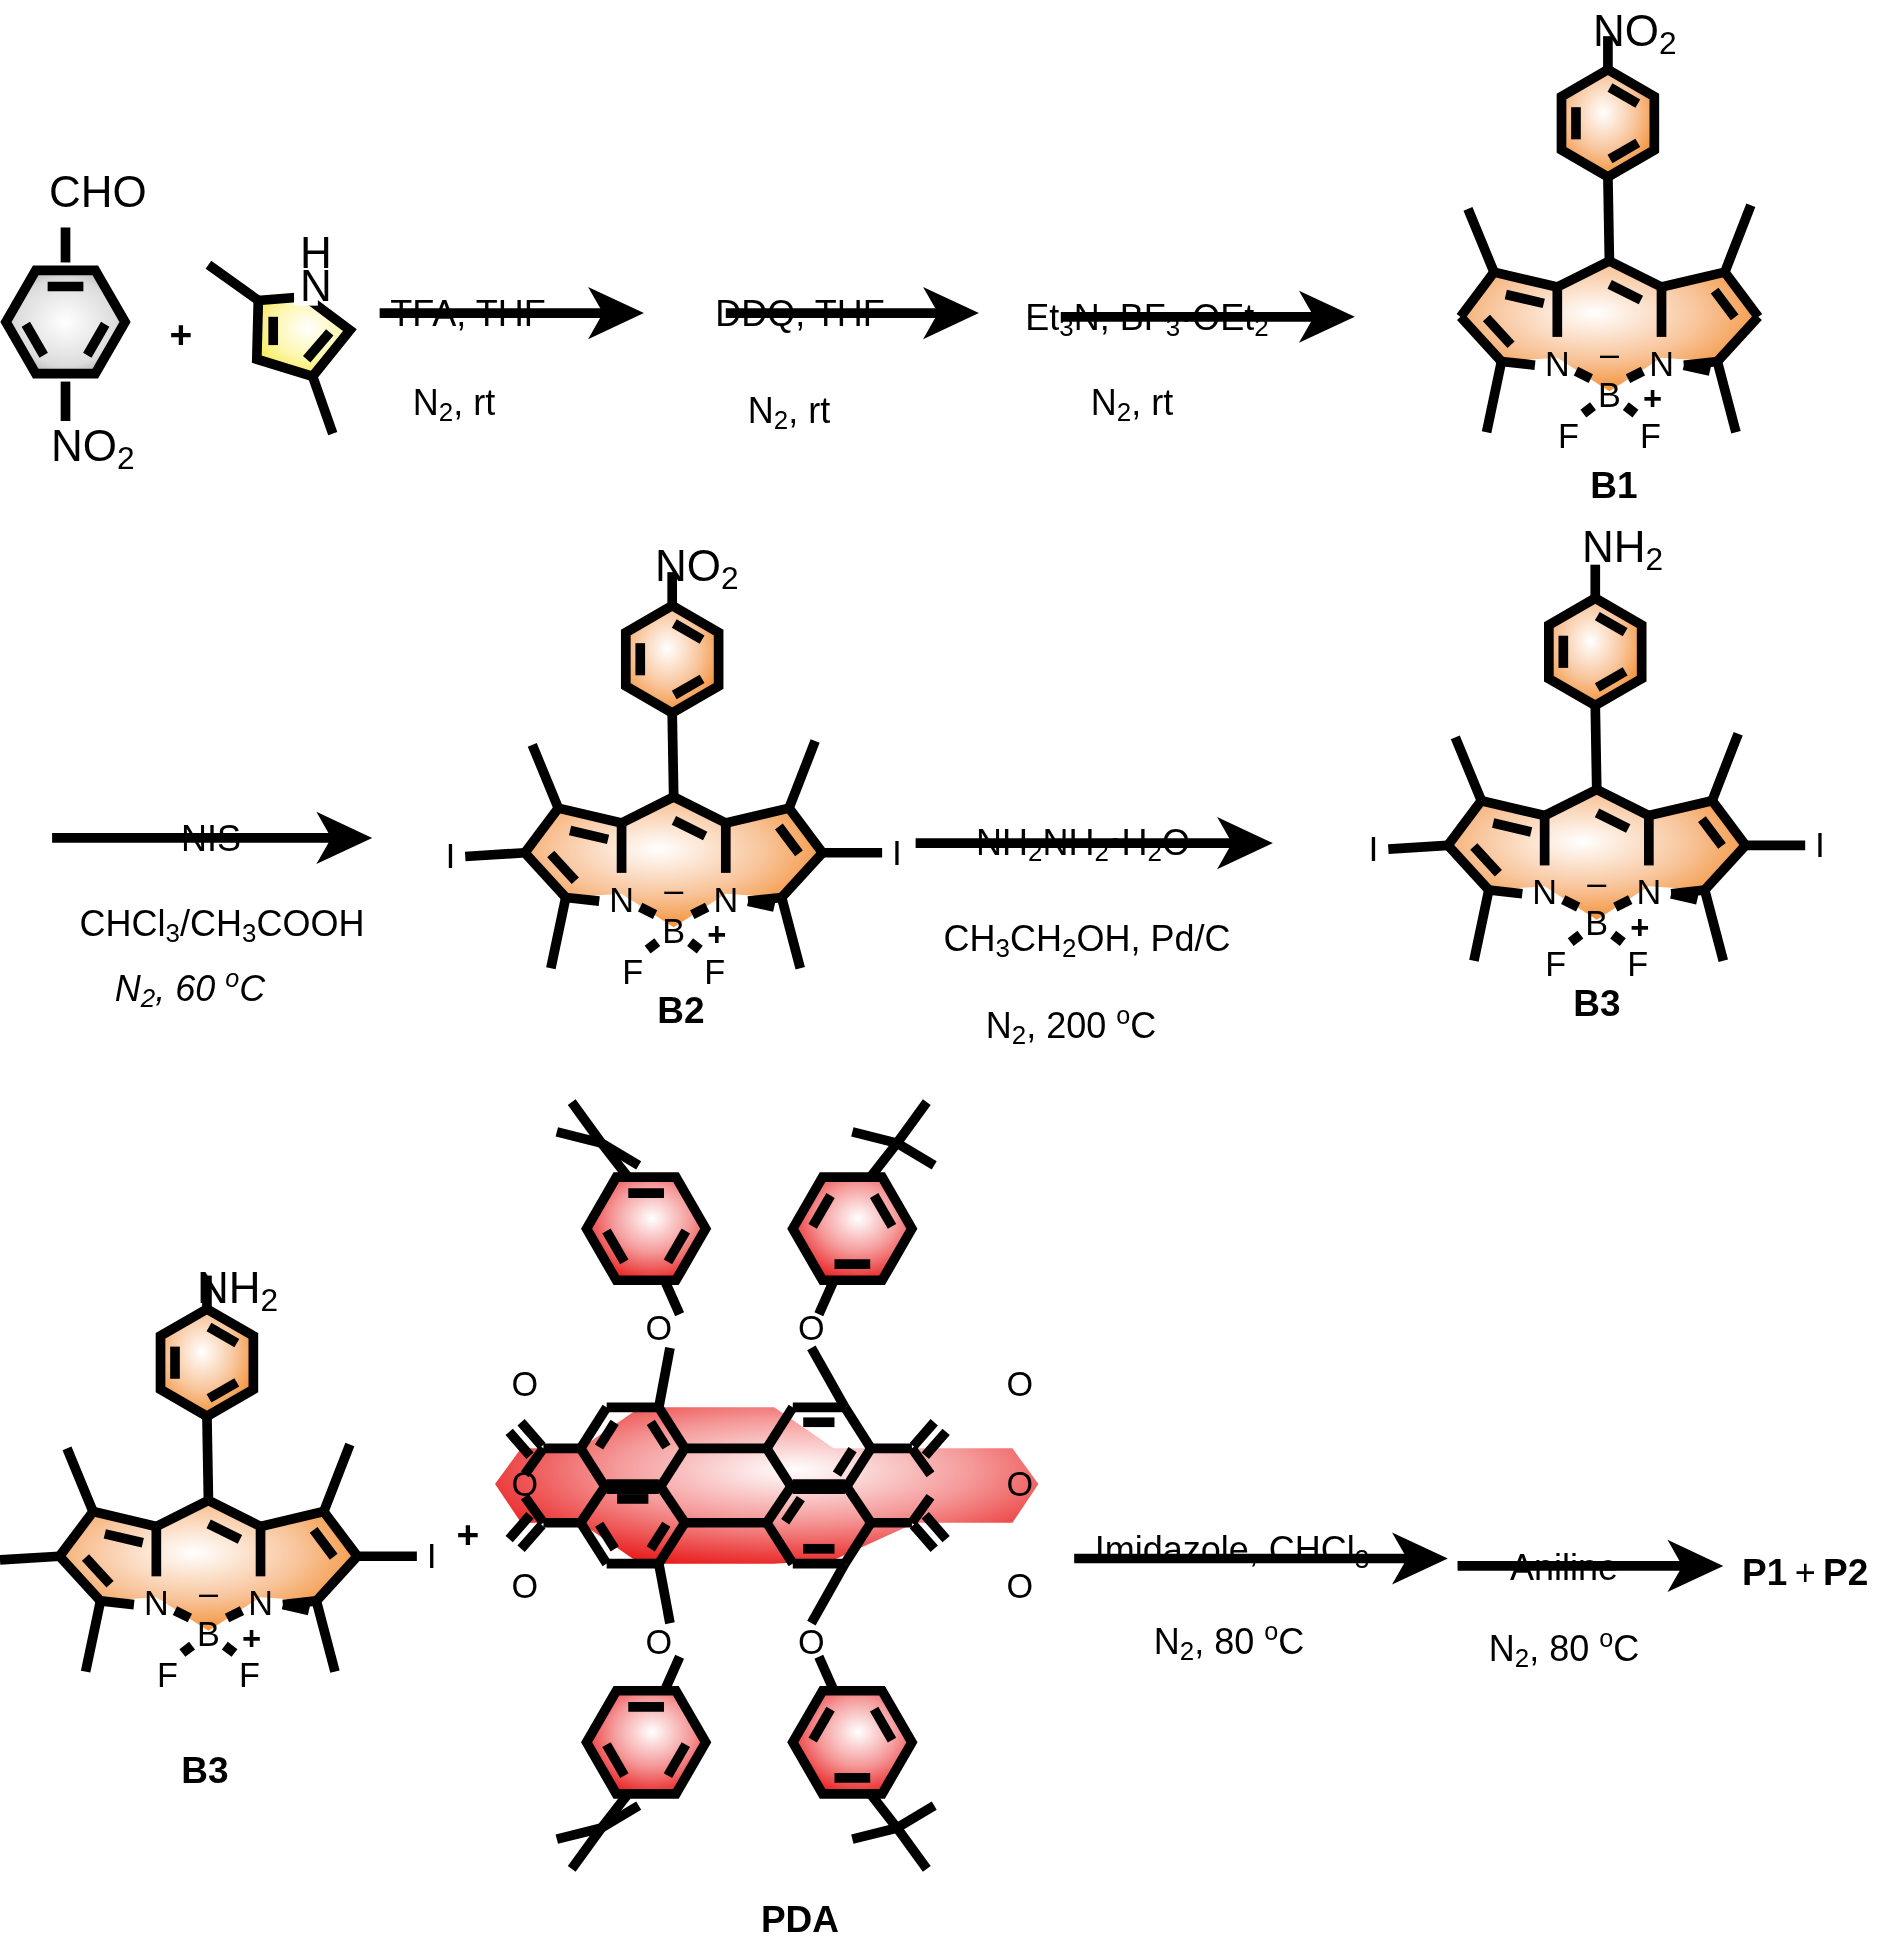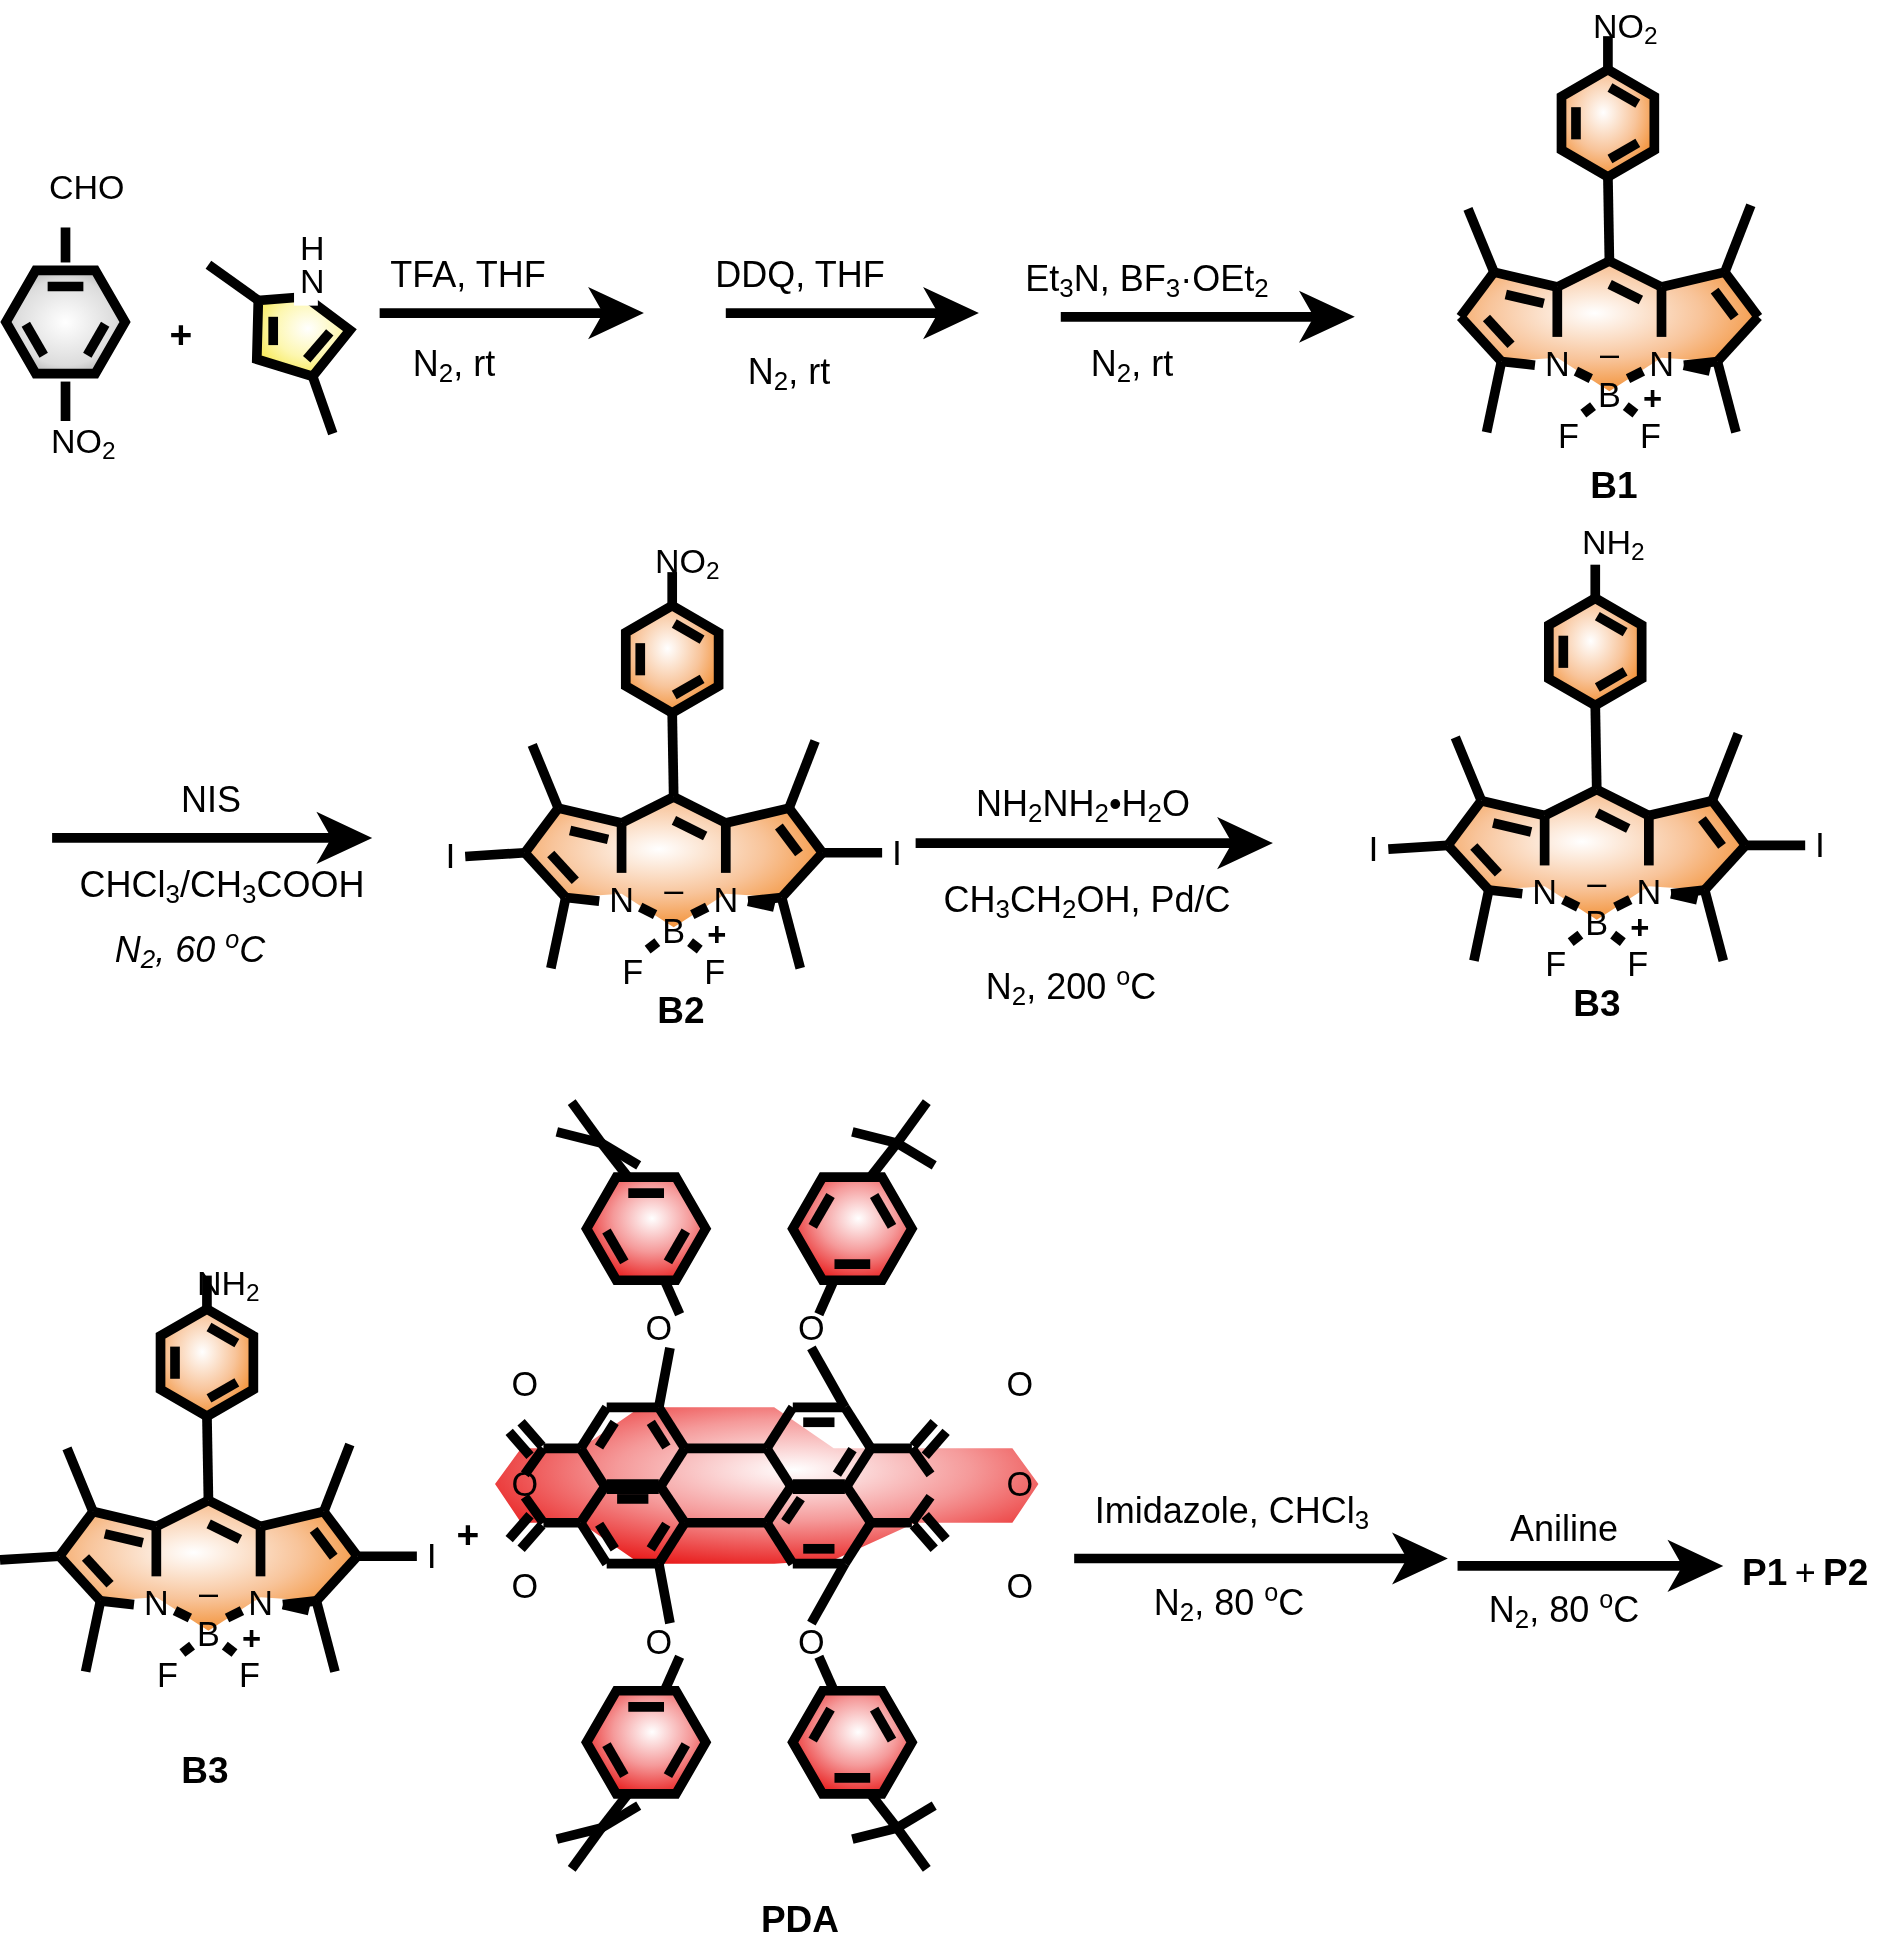--- a/index.html
+++ b/index.html
@@ -1,21 +1,21 @@
 <!DOCTYPE html>
 <html style="font-size:12px"><head>
 <meta charset="utf-8">
 <style>
   html, body { margin: 0; padding: 0; background: #ffffff; }
   body { width: 1896px; height: 1946px; position: relative; overflow: hidden;
          font-family: "Liberation Sans", "DejaVu Sans", sans-serif; color: #000; }
   #scheme { position: absolute; left: 0; top: 0; width: 1896px; height: 1946px; }
-  .lbl { position: absolute; white-space: nowrap; font-size: 34px; line-height: 1; }
+  .lbl { position: absolute; white-space: nowrap; font-size: 44px; line-height: 1; }
   .cond { position: absolute; white-space: nowrap; font-size: 36px; line-height: 1;
-          transform: translateX(-50%); text-align: center; }
+          transform: translateX(-50%); text-align: center; margin-top: 39px; }
   .cond sub, .lbl sub { font-size: 0.72em; vertical-align: -0.25em; }
   .cond sup, .lbl sup { font-size: 0.7em; vertical-align: 0.55em; }
   .cmpd { position: absolute; font-weight: bold; font-size: 37px; transform: translateX(-50%); }
   .plus { position: absolute; font-weight: bold; font-size: 39px; transform: translate(-50%,-50%); }
   .prod { position: absolute; font-weight: bold; font-size: 37px; white-space: nowrap; }
   .prod .pp { font-weight: normal; font-size: 36px; margin: 0 7.4px; }
   svg text { font-family: "Liberation Sans", "DejaVu Sans", sans-serif; }
 </style>
 </head>
 <body>

